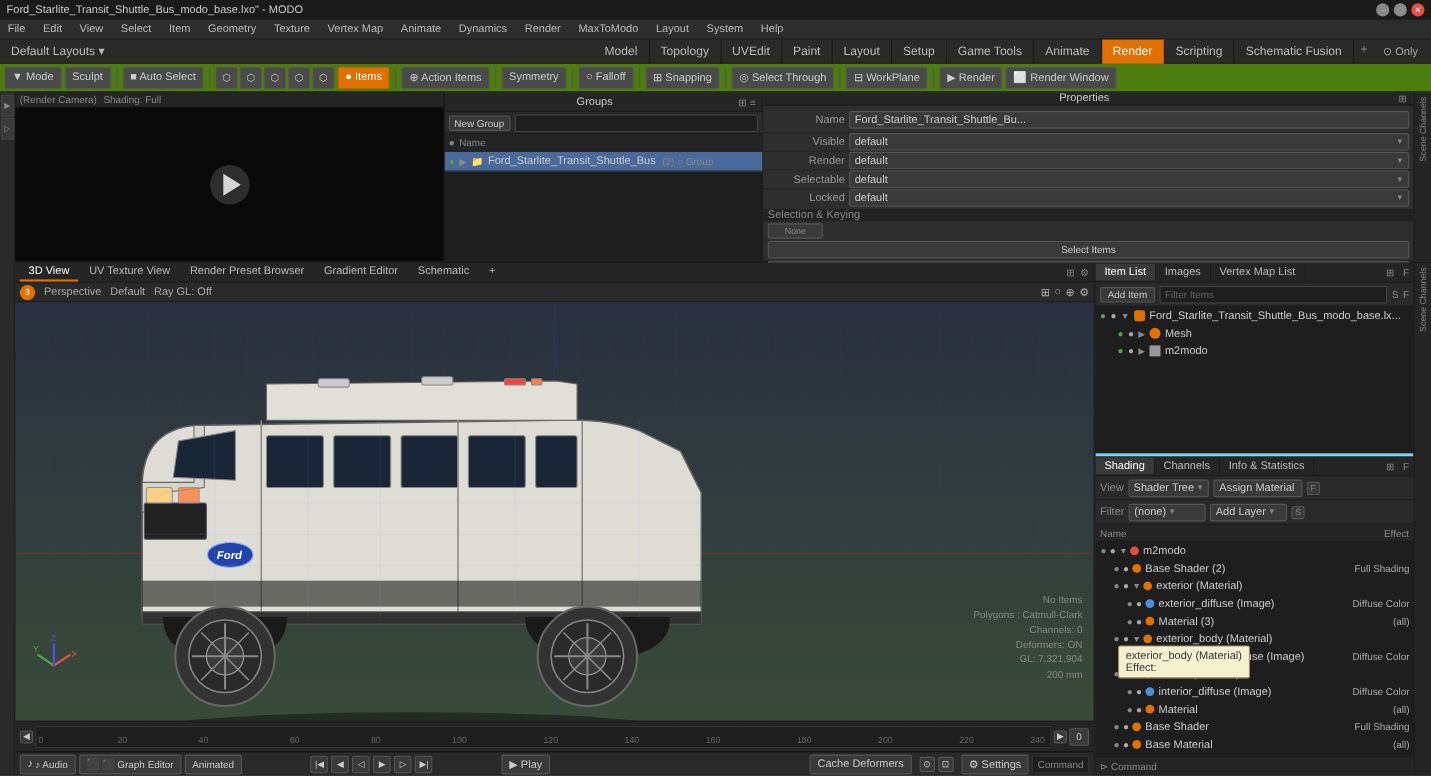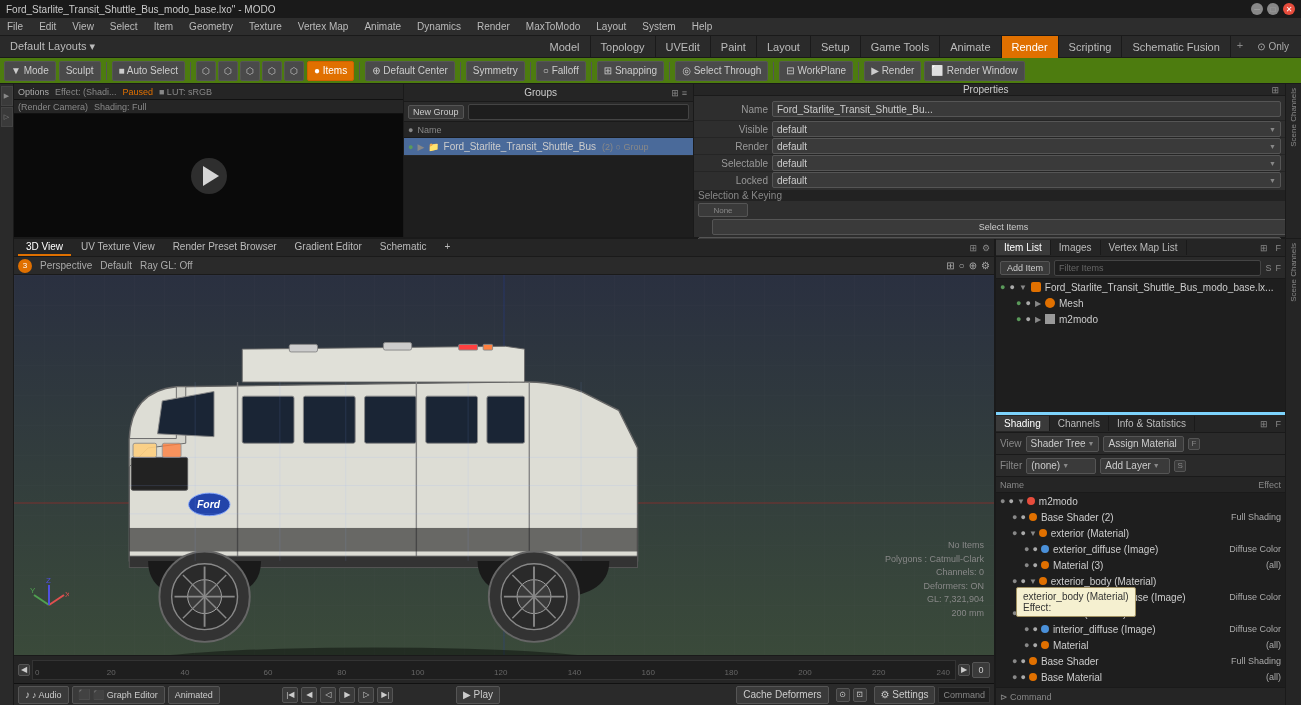--- a/index.html
+++ b/index.html
@@ -200,21 +200,21 @@
   <div class="tool-sep"></div>
   <div class="tool-icon-row">
     <div class="tool-icon">⬡</div>
     <div class="tool-icon">⬡</div>
     <div class="tool-icon">⬡</div>
     <div class="tool-icon">⬡</div>
     <div class="tool-icon">⬡</div>
   </div>
   <div class="tool-btn orange">● Items</div>
   <div class="tool-sep"></div>
-  <div class="tool-btn">⊕ Default Center</div>
+  <div class="tool-btn">⊕ Action Items</div>
   <div class="tool-sep"></div>
   <div class="tool-btn">Symmetry</div>
   <div class="tool-sep"></div>
   <div class="tool-btn">○ Falloff</div>
   <div class="tool-sep"></div>
   <div class="tool-btn">⊞ Snapping</div>
   <div class="tool-sep"></div>
   <div class="tool-btn">◎ Select Through</div>
   <div class="tool-sep"></div>
   <div class="tool-btn">⊟ WorkPlane</div>
@@ -228,27 +228,20 @@
   <div id="left-sidebar">
     <div class="side-icon">▶</div>
     <div class="side-icon">▷</div>
   </div>
 
   <div id="content" style="display:flex;flex:1;flex-direction:column;">
 
     <div id="upper-section" style="display:flex;height:155px;border-bottom:1px solid #1a1a1a;">
 
       <div id="video-preview" style="width:390px;background:#111;border-right:1px solid #1a1a1a;display:flex;flex-direction:column;">
-        <div id="video-header" style="height:16px;background:#252525;display:flex;align-items:center;padding:0 4px;gap:6px;font-size:9px;color:#aaa;border-bottom:1px solid #111;">
-          <span>Options</span>
-          <span style="color:#888;">Effect: (Shadi...</span>
-          <span style="color:#e07000;">Paused</span>
-          <span style="color:#888;">■ LUT: sRGB</span>
-          <div style="flex:1;"></div>
-        </div>
         <div style="height:14px;background:#252525;display:flex;align-items:center;padding:0 4px;gap:6px;font-size:9px;color:#888;border-bottom:1px solid #111;">
           <span>(Render Camera)</span>
           <span>Shading: Full</span>
         </div>
         <div style="flex:1;background:#0a0a0a;display:flex;align-items:center;justify-content:center;">
           <div class="play-btn">
             <div class="play-triangle"></div>
           </div>
         </div>
       </div>
@@ -315,21 +308,21 @@
               <span>default</span>
             </div>
         </div>
         <div style="height:18px;background:#222;display:flex;align-items:center;padding:0 4px;font-size:10px;color:#888;margin-top:2px;">
           <span>Selection &amp; Keying</span>
         </div>
         <div style="display:flex;flex-direction:column;gap:2px;padding:2px 4px;">
           <div style="display:flex;gap:2px;align-items:center;">
             <div style="width:50px;height:14px;background:#3a3a3a;border:1px solid #555;border-radius:2px;display:flex;align-items:center;justify-content:center;font-size:8px;color:#888;cursor:pointer;">None</div>
           </div>
-          <button style="width:100%;height:16px;background:#3a3a3a;border:1px solid #555;border-radius:2px;font-size:9px;color:#ccc;cursor:pointer;text-align:center;margin-left:14px;">Select Items</button>
+          <button style="width:100%;height:16px;background:#3a3a3a;border:1px solid #555;border-radius:2px;font-size:9px;color:#ccc;cursor:pointer;text-align:center;">Select Items</button>
           <button style="width:100%;height:16px;background:#3a3a3a;border:1px solid #555;border-radius:2px;font-size:9px;color:#666;cursor:pointer;text-align:center;">Select Channel</button>
           <button style="width:100%;height:16px;background:#3a3a3a;border:1px solid #555;border-radius:2px;font-size:9px;color:#666;cursor:pointer;text-align:center;">Key Items</button>
           <button style="width:100%;height:16px;background:#3a3a3a;border:1px solid #555;border-radius:2px;font-size:9px;color:#666;cursor:pointer;text-align:center;">Key Channels</button>
         </div>
         <div style="height:18px;background:#222;display:flex;align-items:center;padding:0 4px;font-size:10px;color:#888;margin-top:2px;">
           <span>Onion Skinning</span>
         </div>
         <div style="padding:2px 4px;">
           <button style="width:100%;height:16px;background:#3a3a3a;border:1px solid #555;border-radius:2px;font-size:9px;color:#666;cursor:pointer;">Assign Remove Onion Skinning</button>
         </div>

